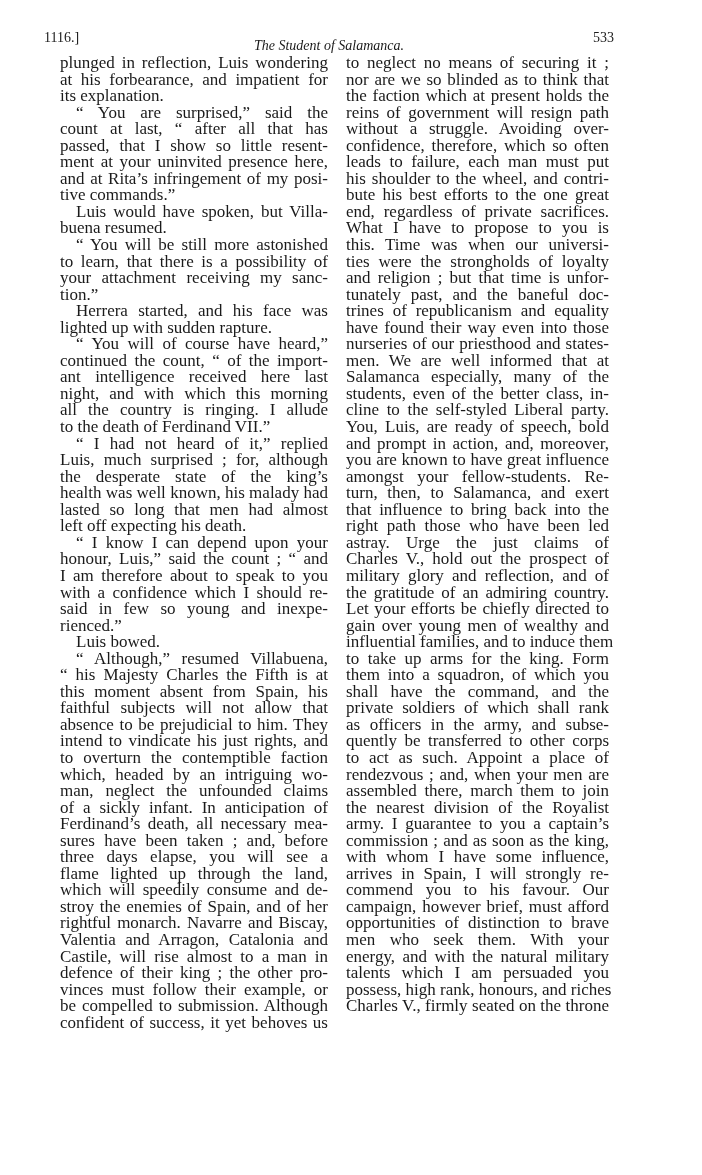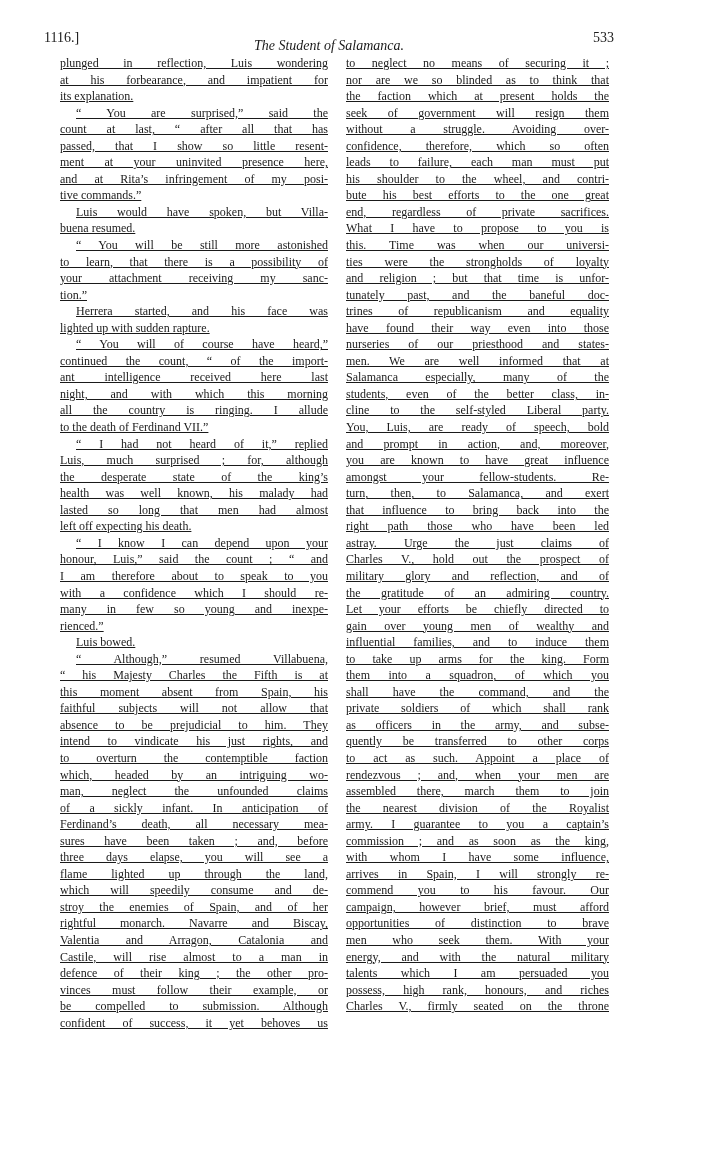--- a/index.html
+++ b/index.html
@@ -3,21 +3,21 @@
   <meta charset="utf-8">
   <style>
     html, body { margin: 0; padding: 0; background: #ffffff; }
     body { width: 702px; height: 1175px; position: relative; overflow: hidden;
            font-family: "Liberation Serif", "DejaVu Serif", serif; color: #1a1a1a; }
     .header { position: absolute; top: 30px; left: 44px; width: 570px; height: 20px;
               font-size: 14px; }
     .header .year { position: absolute; left: 0; top: 0; }
     .header .title { position: absolute; left: 0; right: 0; text-align: center; font-style: italic; top: 8px; }
     .header .pageno { position: absolute; right: 0; top: 0; }
-    .col { position: absolute; top: 55px; font-size: 12px; line-height: 16.55px; text-decoration: underline; }
+    .col { position: absolute; top: 55px; font-size: 17px; line-height: 16.55px; }
     .col.left { left: 60px; width: 268px; }
     .col.right { left: 346px; width: 263px; }
     .line { display: block; white-space: nowrap; text-align: justify; text-align-last: justify; height: 16.55px; }
     .line.last { text-align-last: left; }
     .line.indent { padding-left: 16px; }
   </style>
 </head>
 <body>
 
 <div class="header">
@@ -53,21 +53,21 @@
     <span class="line indent">“ I had not heard of it,” replied</span>
     <span class="line">Luis, much surprised ; for, although</span>
     <span class="line">the desperate state of the king’s</span>
     <span class="line">health was well known, his malady had</span>
     <span class="line">lasted so long that men had almost</span>
     <span class="line last">left off expecting his death.</span>
     <span class="line indent">“ I know I can depend upon your</span>
     <span class="line">honour, Luis,” said the count ; “ and</span>
     <span class="line">I am therefore about to speak to you</span>
     <span class="line">with a confidence which I should re-</span>
-    <span class="line">many in few so young and inexpe-</span>
+    <span class="line">said in few so young and inexpe-</span>
     <span class="line last">rienced.”</span>
     <span class="line indent last">Luis bowed.</span>
     <span class="line indent">“ Although,” resumed Villabuena,</span>
     <span class="line">“ his Majesty Charles the Fifth is at</span>
     <span class="line">this moment absent from Spain, his</span>
     <span class="line">faithful subjects will not allow that</span>
     <span class="line">absence to be prejudicial to him. They</span>
     <span class="line">intend to vindicate his just rights, and</span>
     <span class="line">to overturn the contemptible faction</span>
     <span class="line">which, headed by an intriguing wo-</span>
@@ -84,21 +84,21 @@
     <span class="line">Castile, will rise almost to a man in</span>
     <span class="line">defence of their king ; the other pro-</span>
     <span class="line">vinces must follow their example, or</span>
     <span class="line">be compelled to submission. Although</span>
     <span class="line">confident of success, it yet behoves us</span>
   </div>
 <div class="col right" id="col-right">
     <span class="line">to neglect no means of securing it ;</span>
     <span class="line">nor are we so blinded as to think that</span>
     <span class="line">the faction which at present holds the</span>
-    <span class="line">seek of government will resign them</span>
+    <span class="line">reins of government will resign path</span>
     <span class="line">without a struggle. Avoiding over-</span>
     <span class="line">confidence, therefore, which so often</span>
     <span class="line">leads to failure, each man must put</span>
     <span class="line">his shoulder to the wheel, and contri-</span>
     <span class="line">bute his best efforts to the one great</span>
     <span class="line">end, regardless of private sacrifices.</span>
     <span class="line">What I have to propose to you is</span>
     <span class="line">this. Time was when our universi-</span>
     <span class="line">ties were the strongholds of loyalty</span>
     <span class="line">and religion ; but that time is unfor-</span>

